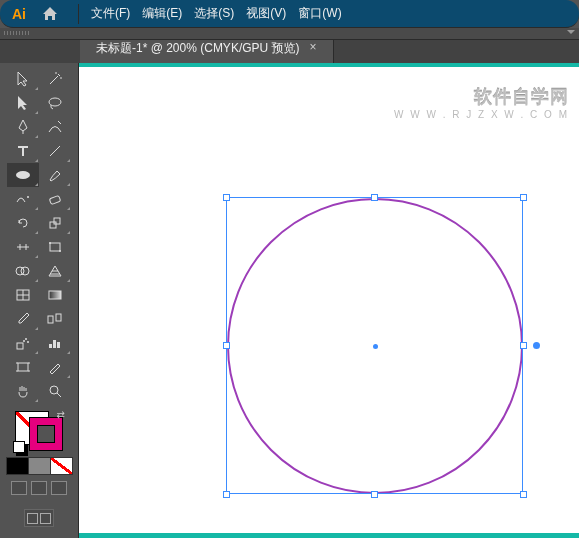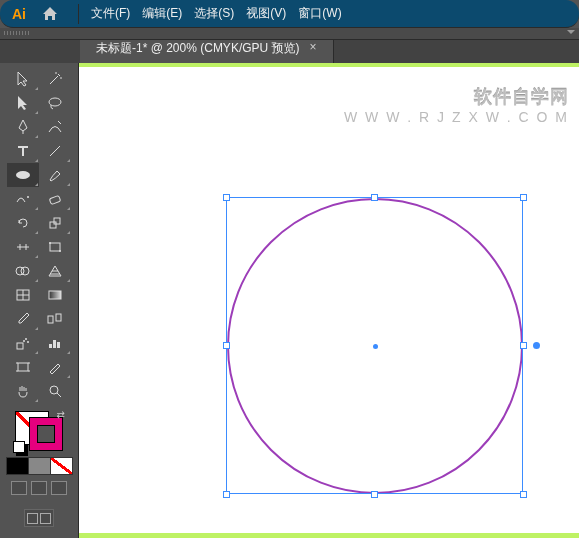--- a/index.html
+++ b/index.html
@@ -227,21 +227,21 @@
     width: 28px;
     height: 16px;
     background: #4a4a4a;
     border: 1px solid #666;
     display:flex; align-items:center; justify-content:center;
   }
   .screen-switch .sq { width:9px; height:9px; border:1px solid #aaa; margin:0 1px;}
   
   .canvas-wrap {
     flex: 1;
-    background: #bef264;
+    background: #14b8a6;
     position: relative;
   }
   .paper {
     position: absolute;
     left: 0;
     top: 4px;
     width: 500px;
     height: 466px;
     background: #fff;
   }
@@ -287,21 +287,21 @@
     pointer-events:none;
   }
   .watermark .l1 {
     font-size: 18px;
     font-weight: bold;
     letter-spacing: 1px;
     color: #bdbdbd;
     text-shadow: 0 1px 0 #fff, 0 -1px 0 #999;
   }
   .watermark .l2 {
-    font-size: 14px;
+    font-size: 10px;
     color: #bbb;
     letter-spacing: 2px;
   }
 </style>
 </head>
 <body>
 
 <div class="menubar">
   <div class="app-logo">Ai</div>
   <div class="home-icon">

